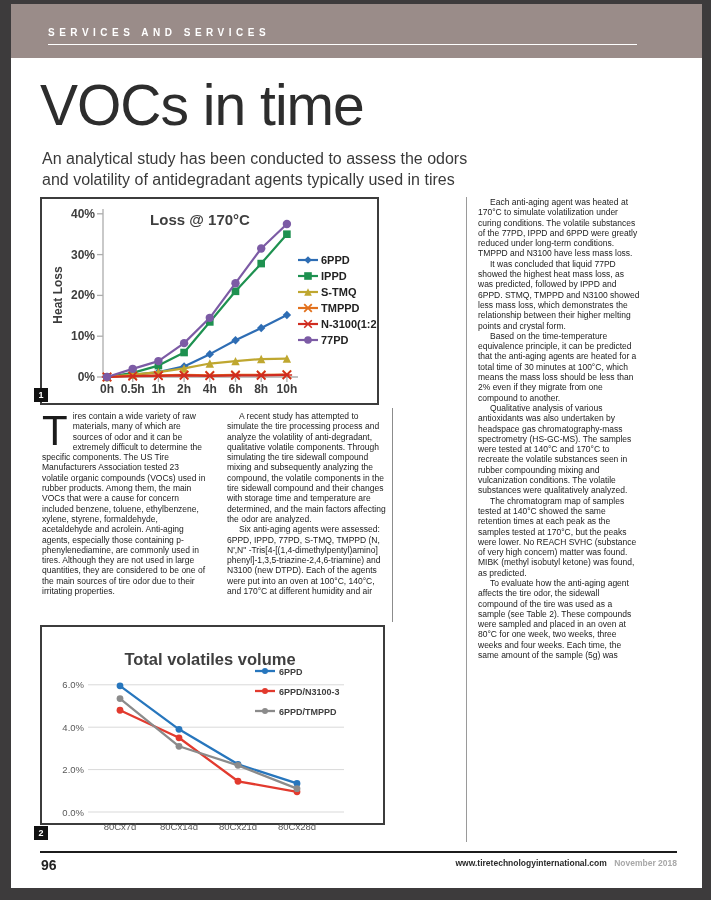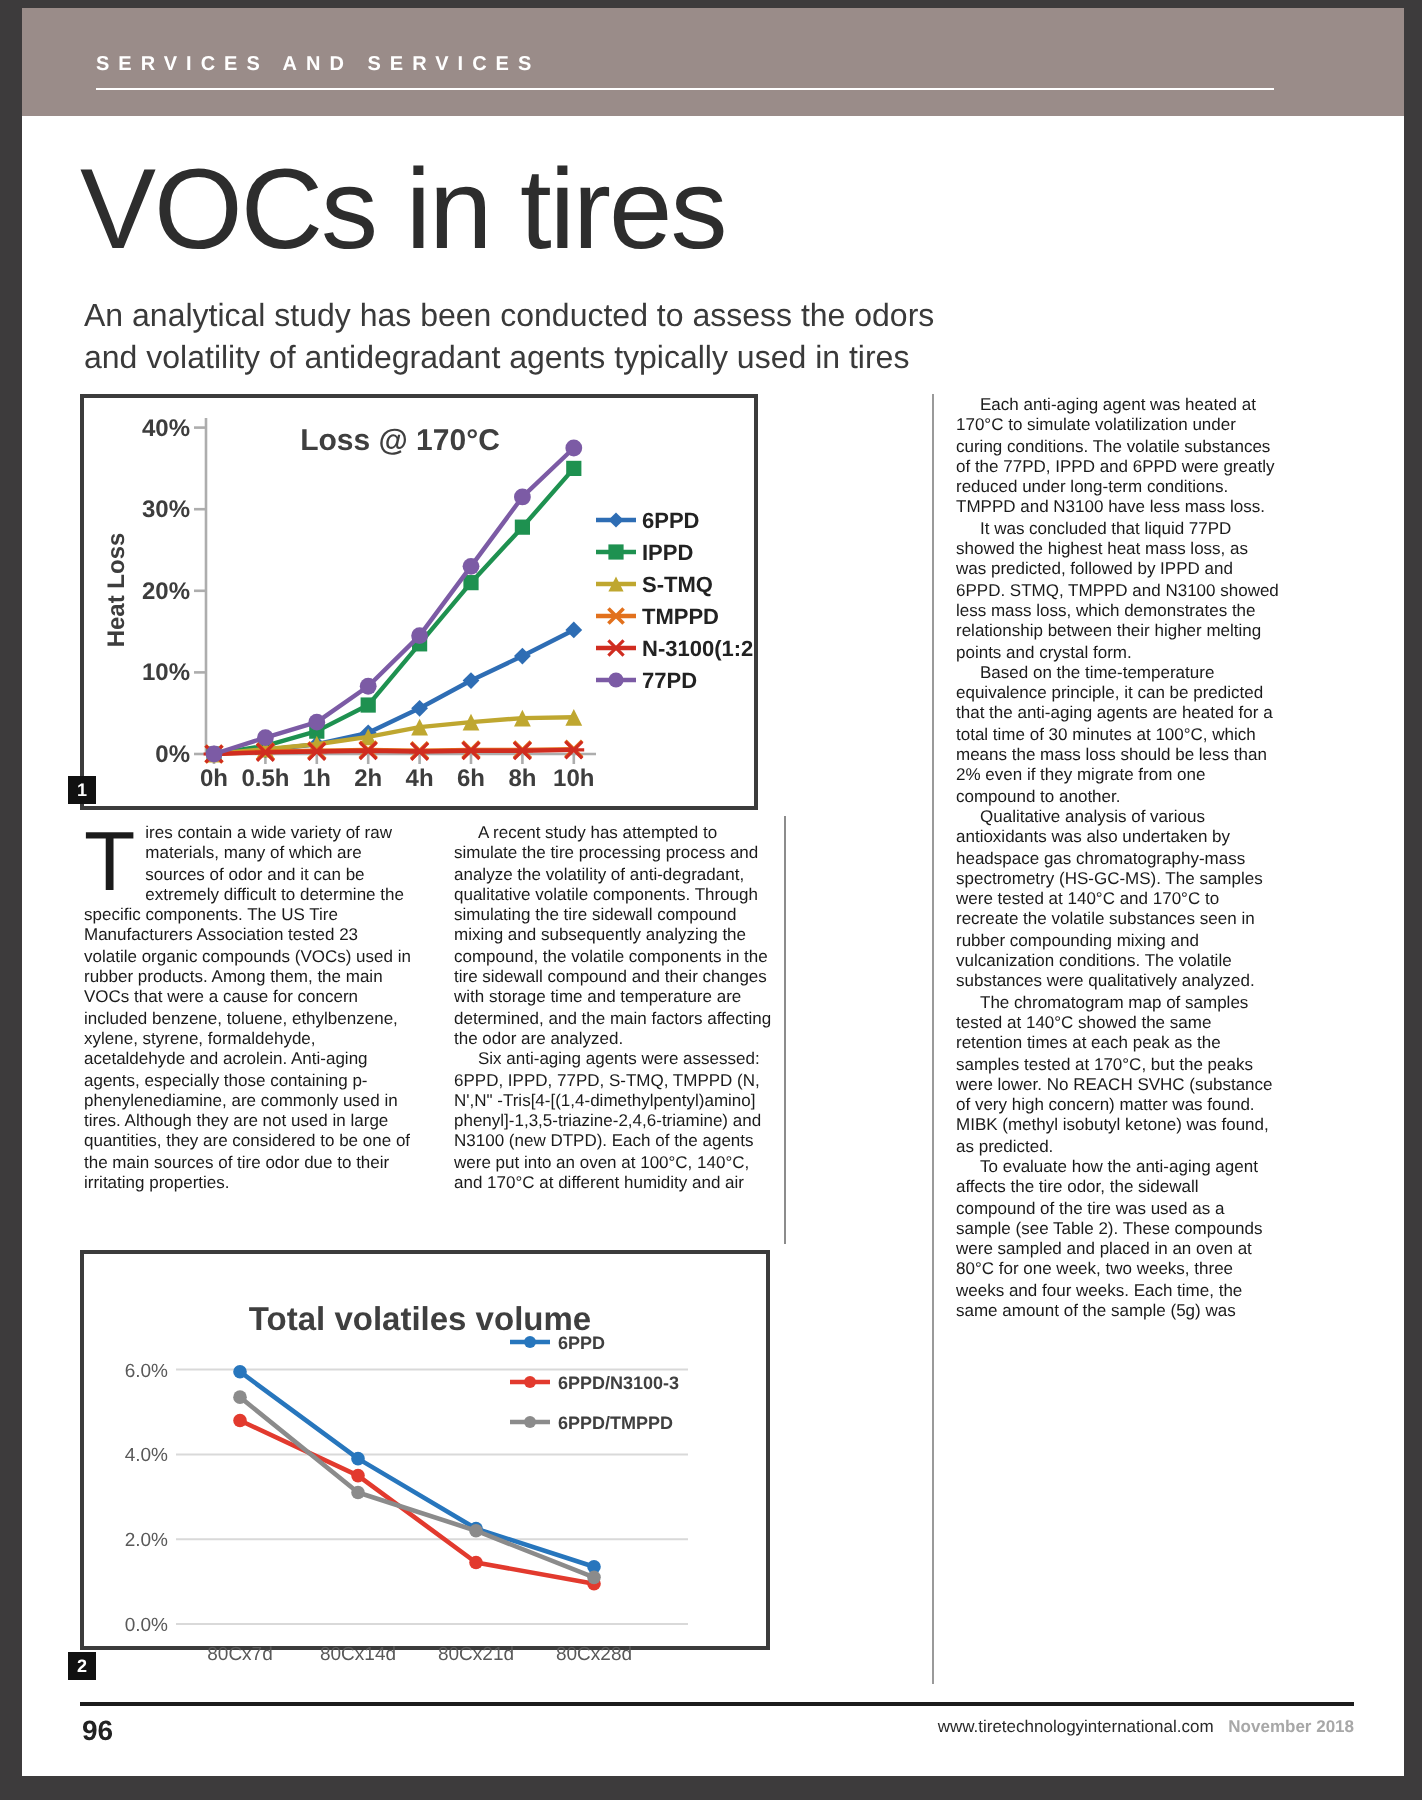--- a/index.html
+++ b/index.html
@@ -34,35 +34,35 @@
   #col1{left:31px;top:407px;width:164px;}
   #col2{left:216px;top:407px;width:162px;}
   #col3{left:467px;top:193px;width:162px;}
   .bodycol p{margin:0;text-indent:12px;}
   .bodycol p.noindent{text-indent:0;}
   .dropcap{float:left;font-size:42px;line-height:34px;padding:3px 5px 0 0;color:#1b1b1b;font-weight:400;}
 
   .footer-rule{position:absolute;left:29px;top:847px;width:637px;height:2px;background:#1c1c1c;}
   .page-number{position:absolute;left:30px;top:853px;font-size:14px;font-weight:700;color:#222;}
   .footer-right{position:absolute;left:300px;top:854px;width:366px;text-align:right;font-size:8.5px;}
-  .footer-site{font-weight:400;color:#2a2a2a;}
+  .footer-site{font-weight:700;color:#2a2a2a;}
   .footer-issue{color:#a8a8a8;font-weight:700;margin-left:5px;}
 </style>
 </head>
 <body>
 
 <div class="stage">
   <div class="page">
 
     <div class="header-bar">
       <div class="header-label">SERVICES AND SERVICES</div>
       <div class="header-rule"></div>
     </div>
 
-    <div class="title">VOCs in tires</div>
+    <div class="title">VOCs in time</div>
     <div class="subtitle">
       <div>An analytical study has been conducted to assess the odors</div>
       <div>and volatility of antidegradant agents typically used in tires</div>
     </div>
 
     <div class="chart-box" id="chart1-box">
       <svg id="chart1-svg" width="335" height="204" viewBox="0 0 335 204">
           <text x="158" y="26" fill="#3f3f3f" font-size="15" font-weight="700" text-anchor="middle" font-family="&quot;Liberation Sans&quot;,sans-serif">Loss @ 170°C</text>
           <path d="M61 10 L61 178 L256 178" fill="none" stroke="#adadad" stroke-width="1.3"></path>
           <line x1="55" y1="178" x2="61" y2="178" stroke="#adadad" stroke-width="1.3"></line>

